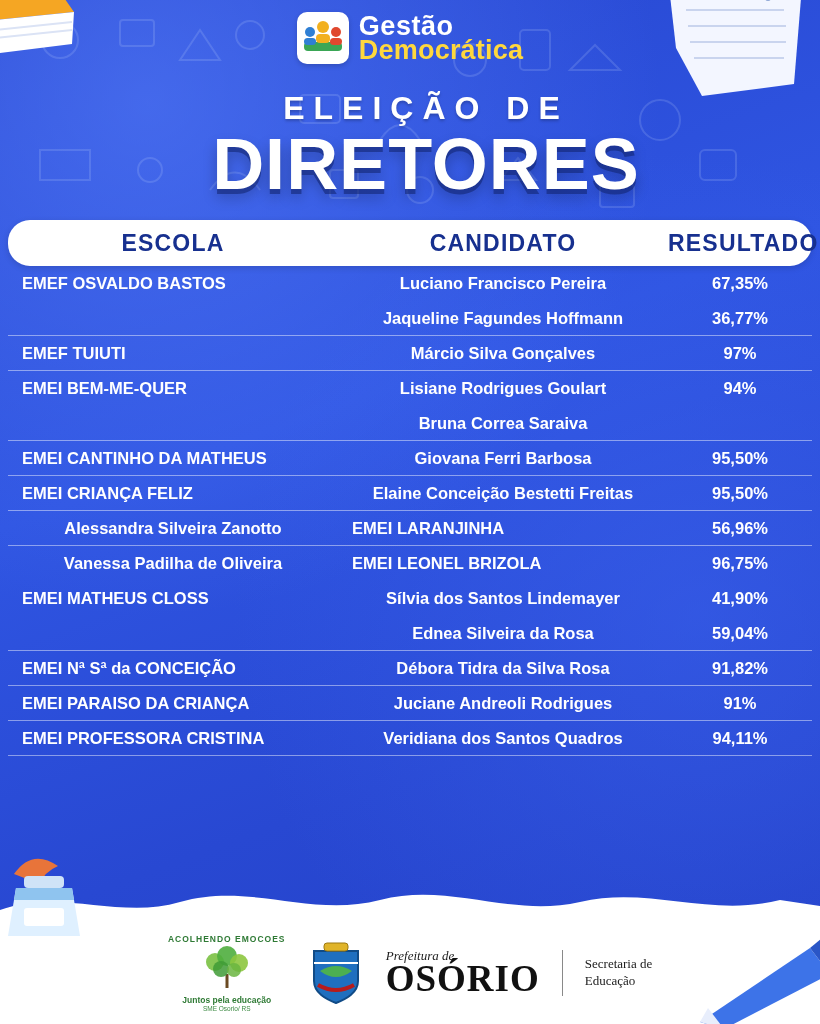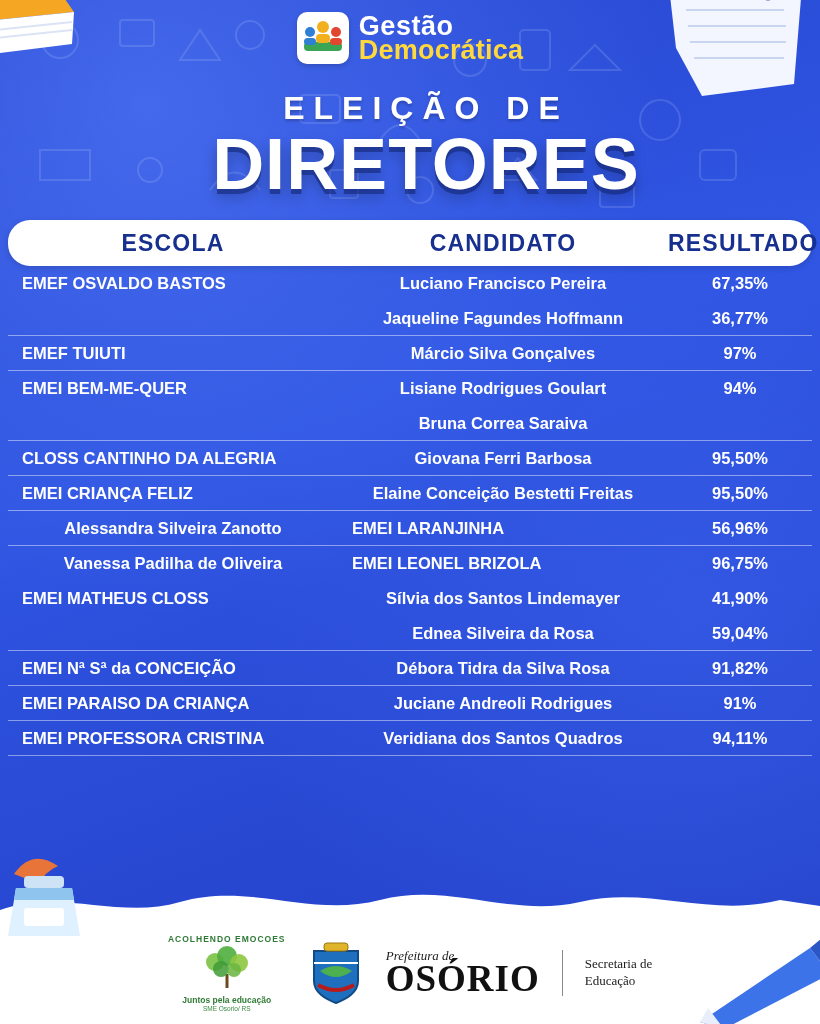--- a/index.html
+++ b/index.html
@@ -227,21 +227,21 @@
           <div class="cell school">EMEI BEM-ME-QUER</div>
           <div class="cell cand">Lisiane Rodrigues Goulart</div>
           <div class="cell res">94%</div>
         </div>
         <div class="trow">
           <div class="cell school"></div>
           <div class="cell cand">Bruna Correa Saraiva</div>
           <div class="cell res"></div>
         </div>
         <div class="trow">
-          <div class="cell school">CLOSS CANTINHO DA ALEGRIA</div>
+          <div class="cell school">EMEI CANTINHO DA MATHEUS</div>
           <div class="cell cand">Giovana Ferri Barbosa</div>
           <div class="cell res">95,50%</div>
         </div>
         <div class="trow">
           <div class="cell school">EMEI CRIANÇA FELIZ</div>
           <div class="cell cand">Elaine Conceição Bestetti Freitas</div>
           <div class="cell res">95,50%</div>
         </div>
         <div class="trow">
           <div class="cell cand">Alessandra Silveira Zanotto</div>

